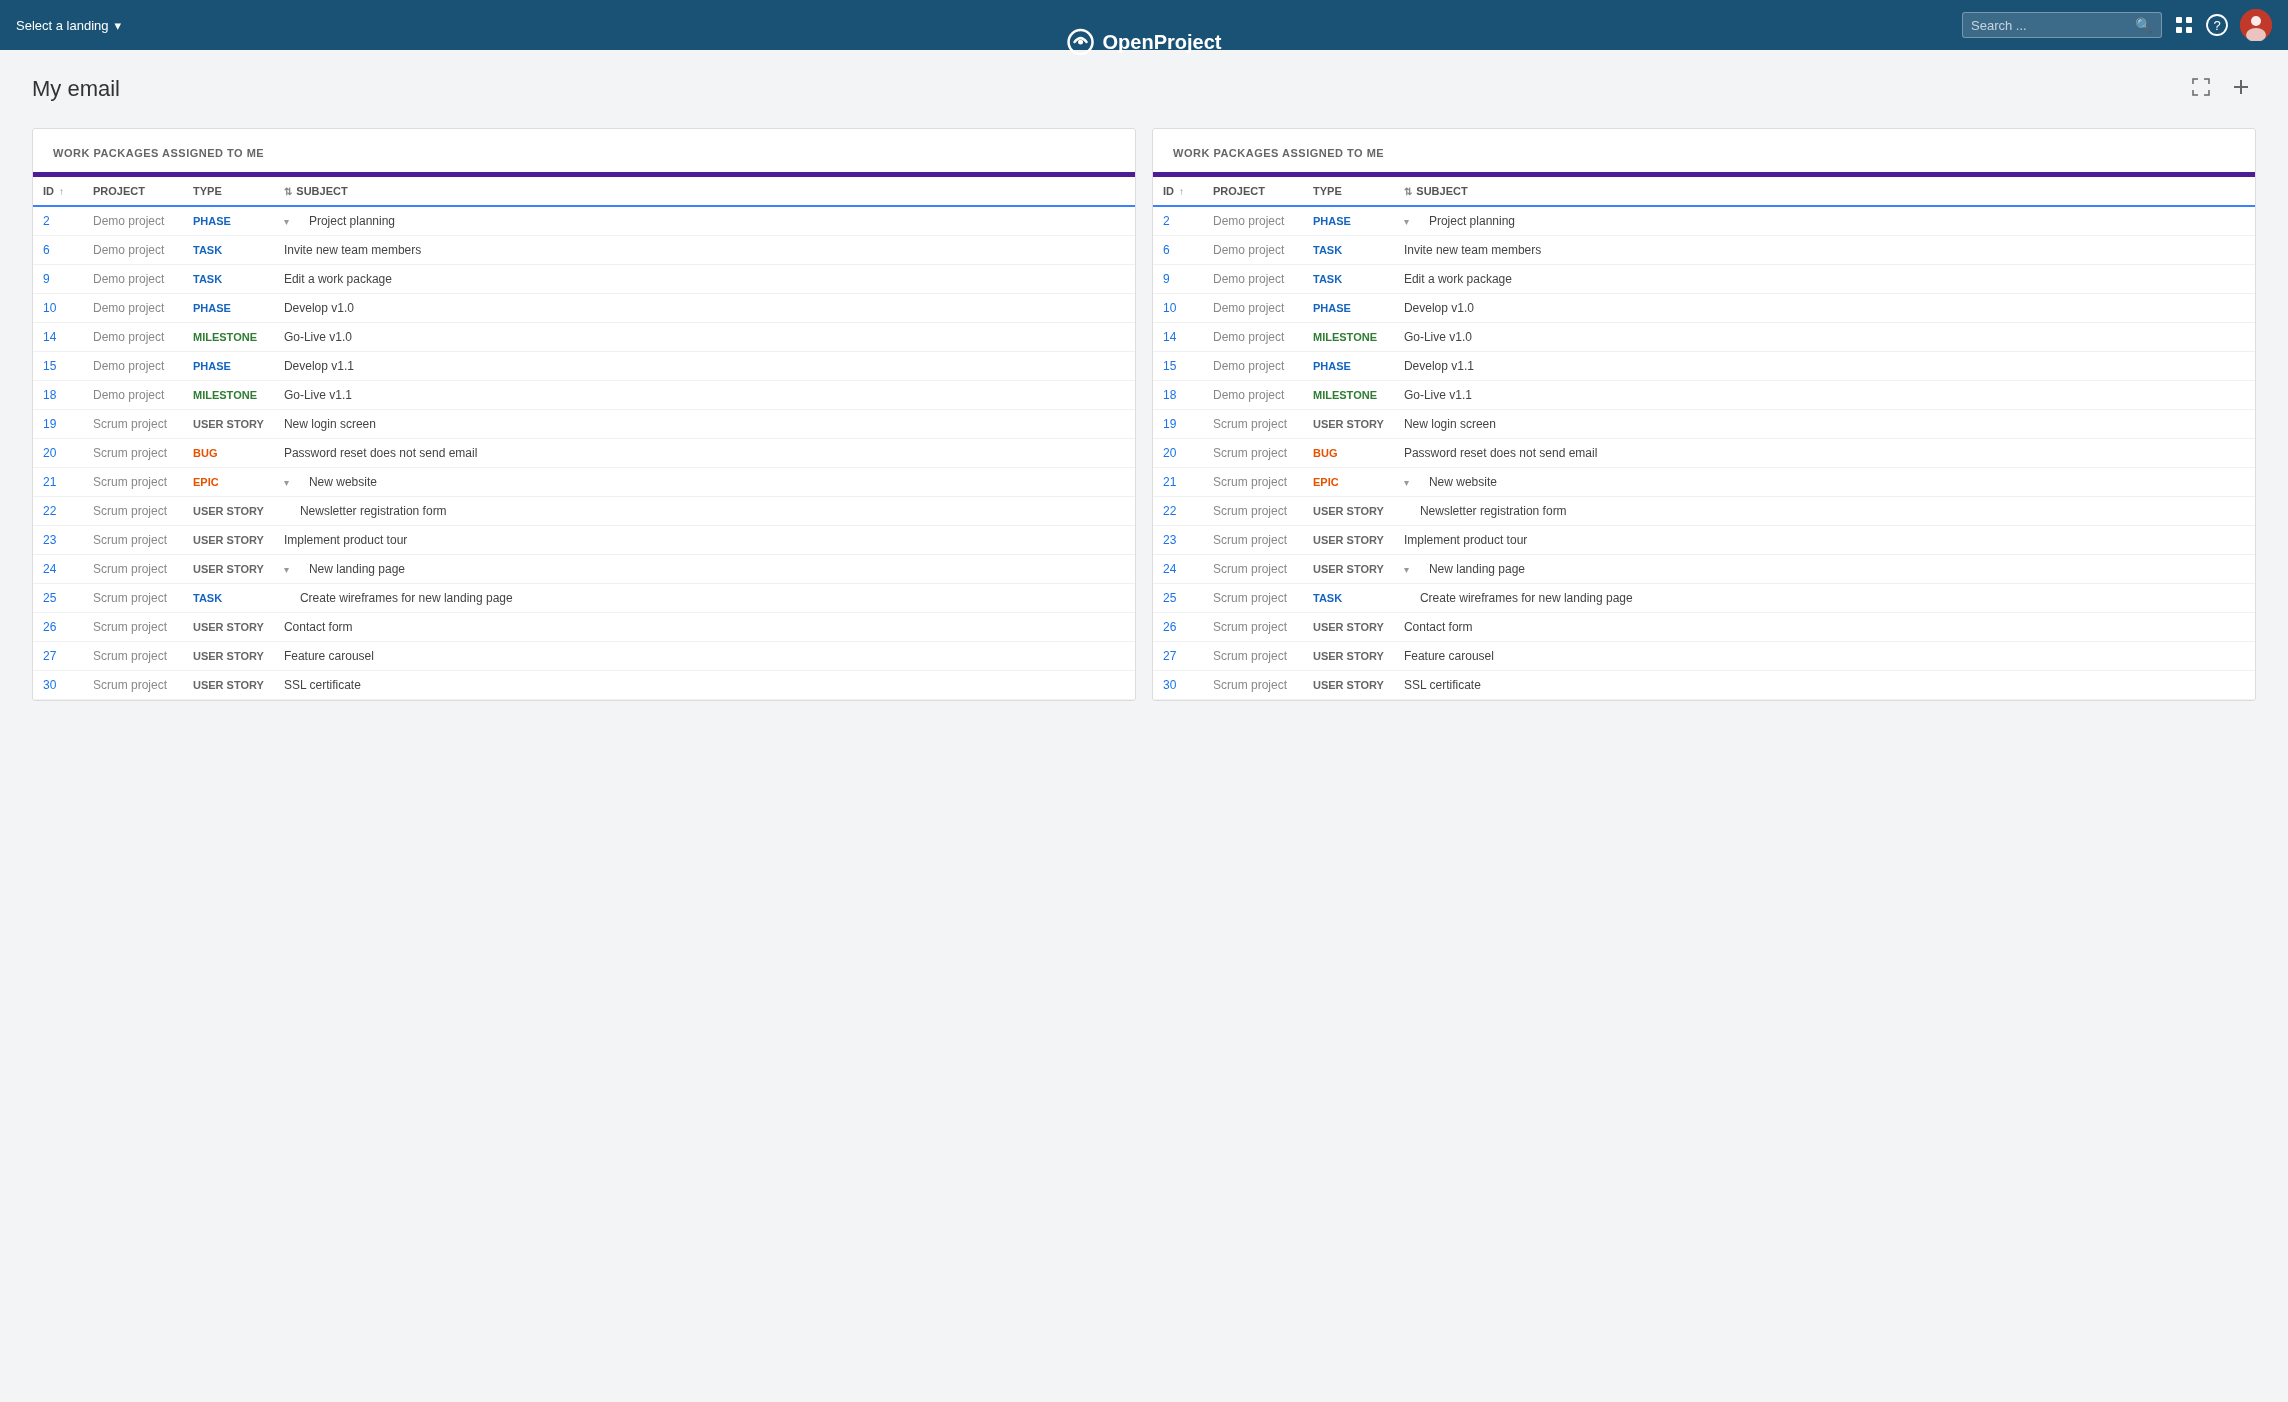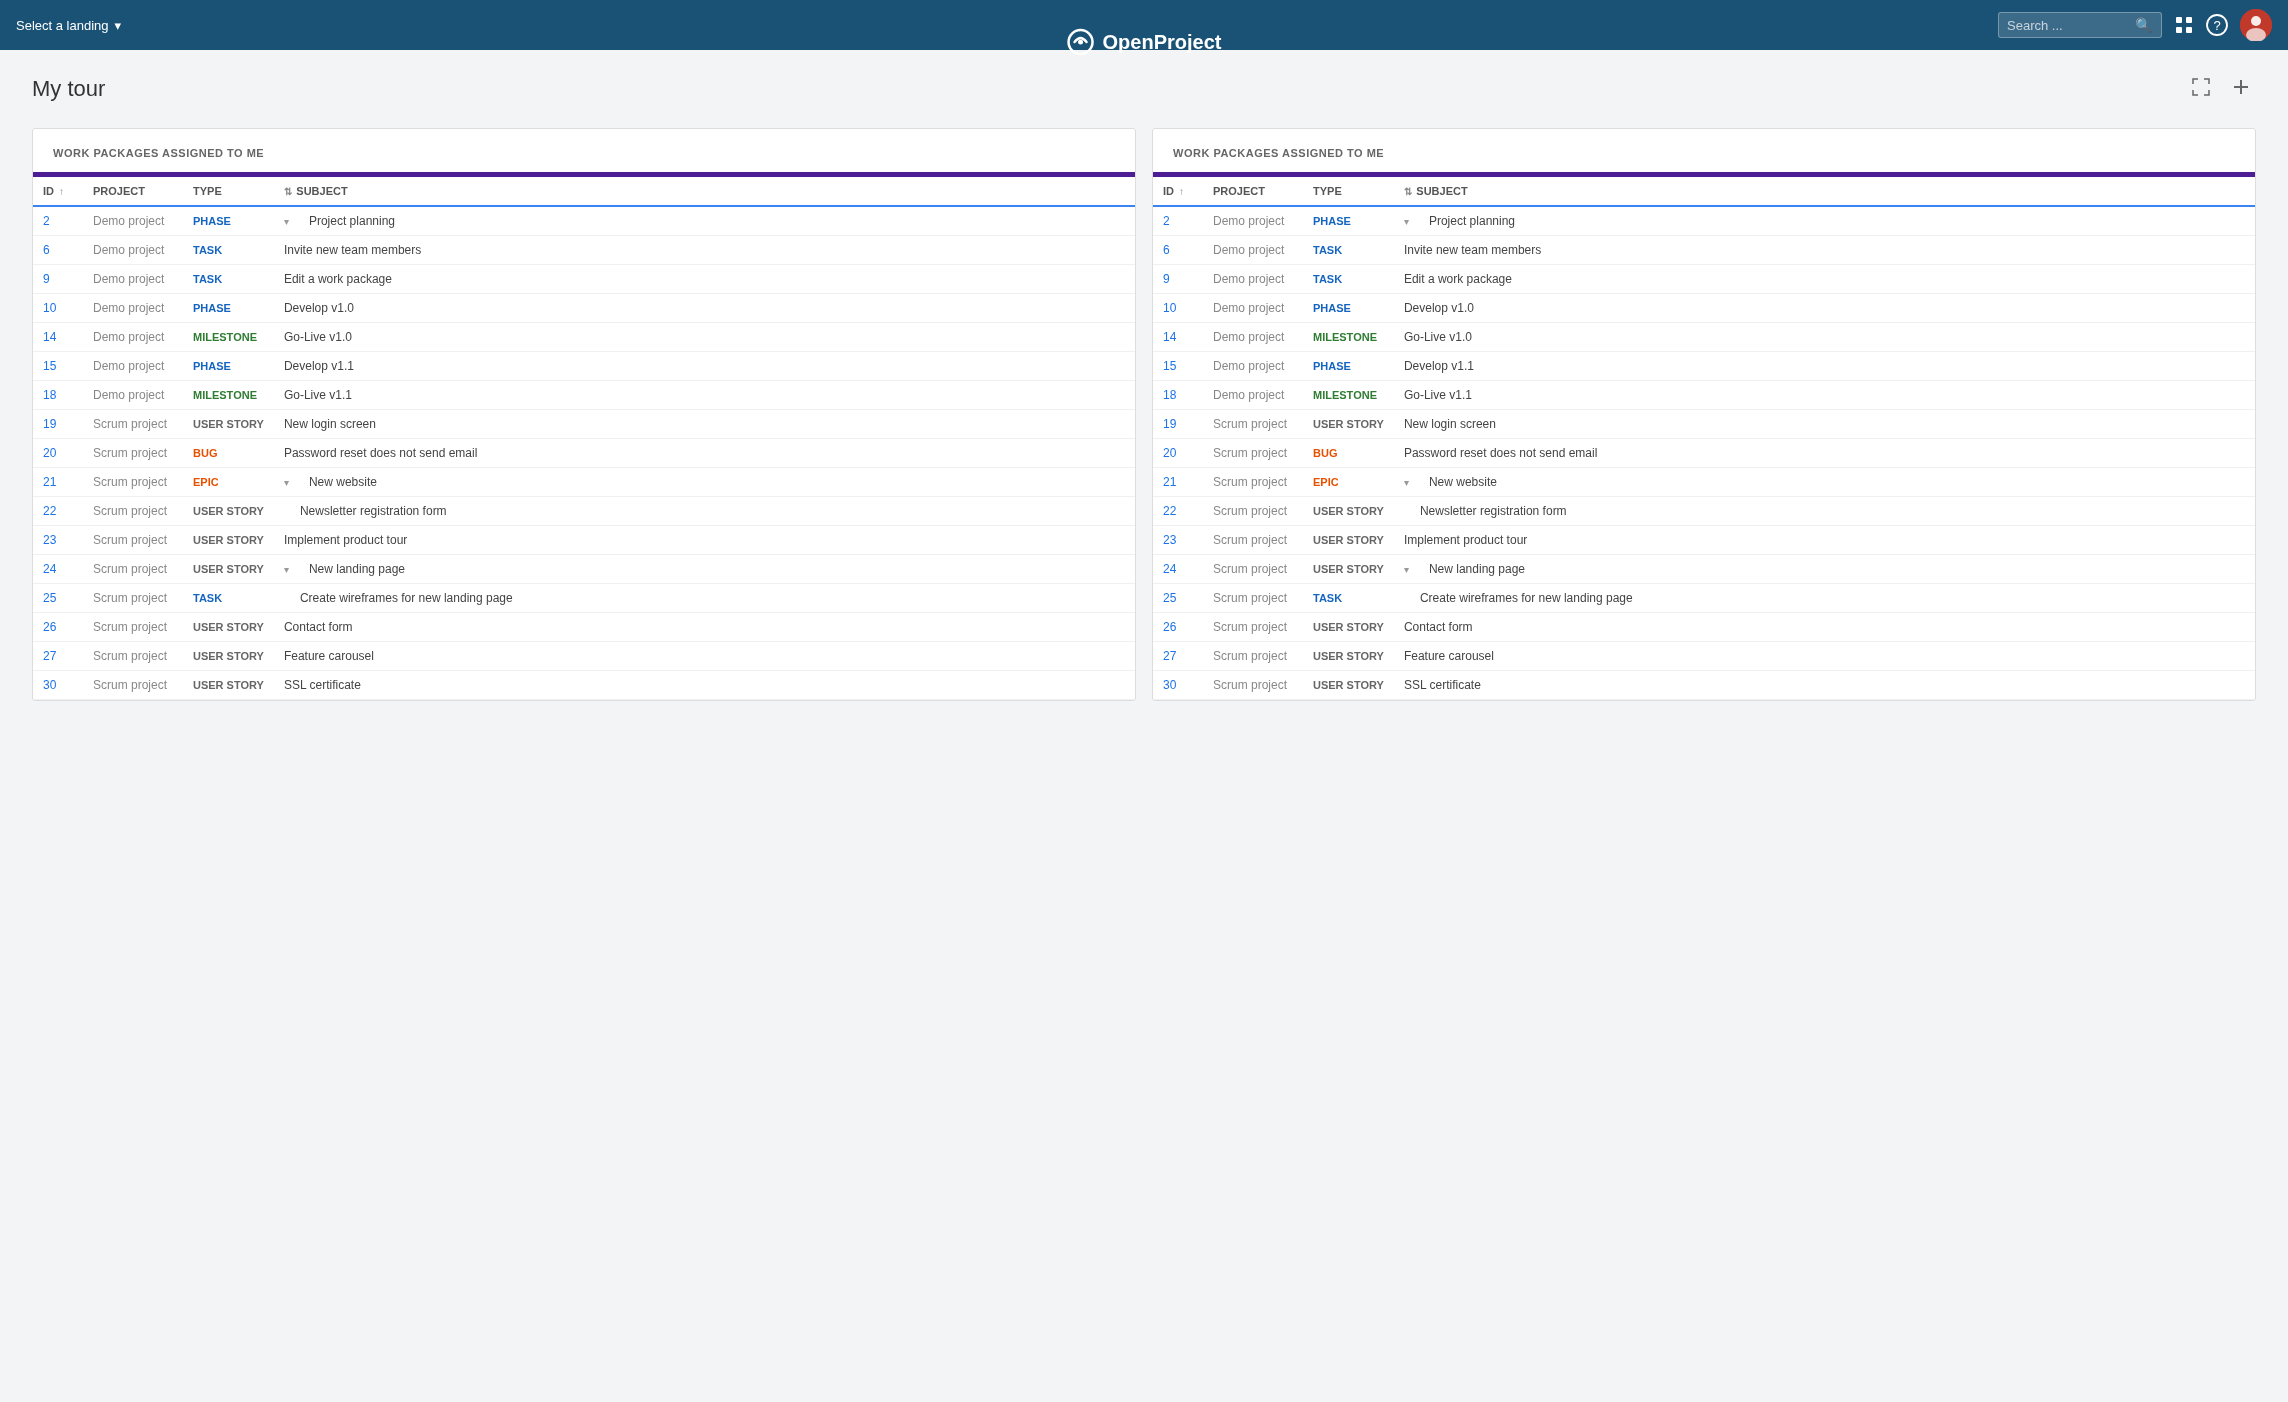--- a/index.html
+++ b/index.html
@@ -20,21 +20,21 @@
     .header-logo { display: flex; align-items: center; gap: 8px; color: #fff; font-size: 20px; font-weight: 600; margin-top: 34px; }
     .header-logo svg { width: 28px; height: 28px; }
     .header-right { margin-left: auto; display: flex; align-items: center; gap: 12px; }
     .search-box {
       display: flex; align-items: center;
       background: rgba(255,255,255,0.15);
       border: 1px solid rgba(255,255,255,0.3);
       border-radius: 3px;
       padding: 4px 8px;
       gap: 6px;
-      width: 164px;
+      width: 200px;
     }
     .search-box input {
       background: transparent; border: none; color: #fff; outline: none; font-size: 13px; width: 100%;
     }
     .search-box input::placeholder { color: rgba(255,255,255,0.7); }
     .header-icon { color: #fff; cursor: pointer; font-size: 18px; display: flex; align-items: center; }
     .avatar-placeholder { width: 32px; height: 32px; border-radius: 50%; background: #c0392b; display: flex; align-items: center; justify-content: center; color: #fff; font-size: 13px; font-weight: bold; cursor: pointer; }
 
     
     .main { padding: 24px 32px; }
@@ -150,21 +150,21 @@
         <circle cx="16" cy="16" r="16" fill="#c0392b"></circle>
         <circle cx="16" cy="12" r="5" fill="rgba(255,255,255,0.9)"></circle>
         <ellipse cx="16" cy="26" rx="10" ry="7" fill="rgba(255,255,255,0.7)"></ellipse>
       </svg>
     </div>
   </div>
 </header>
 
 <div class="main">
   <div class="page-header">
-    <h1 class="page-title">My tour</h1>
+    <h1 class="page-title">My email</h1>
     <div class="page-actions">
       <button class="page-action-btn" title="Fullscreen">
         <svg width="18" height="18" viewBox="0 0 18 18" fill="none" stroke="#666" stroke-width="1.5">
           <polyline points="1,6 1,1 6,1"></polyline>
           <polyline points="12,1 17,1 17,6"></polyline>
           <polyline points="17,12 17,17 12,17"></polyline>
           <polyline points="6,17 1,17 1,12"></polyline>
         </svg>
       </button>
       <button class="page-action-btn" title="Add widget">

